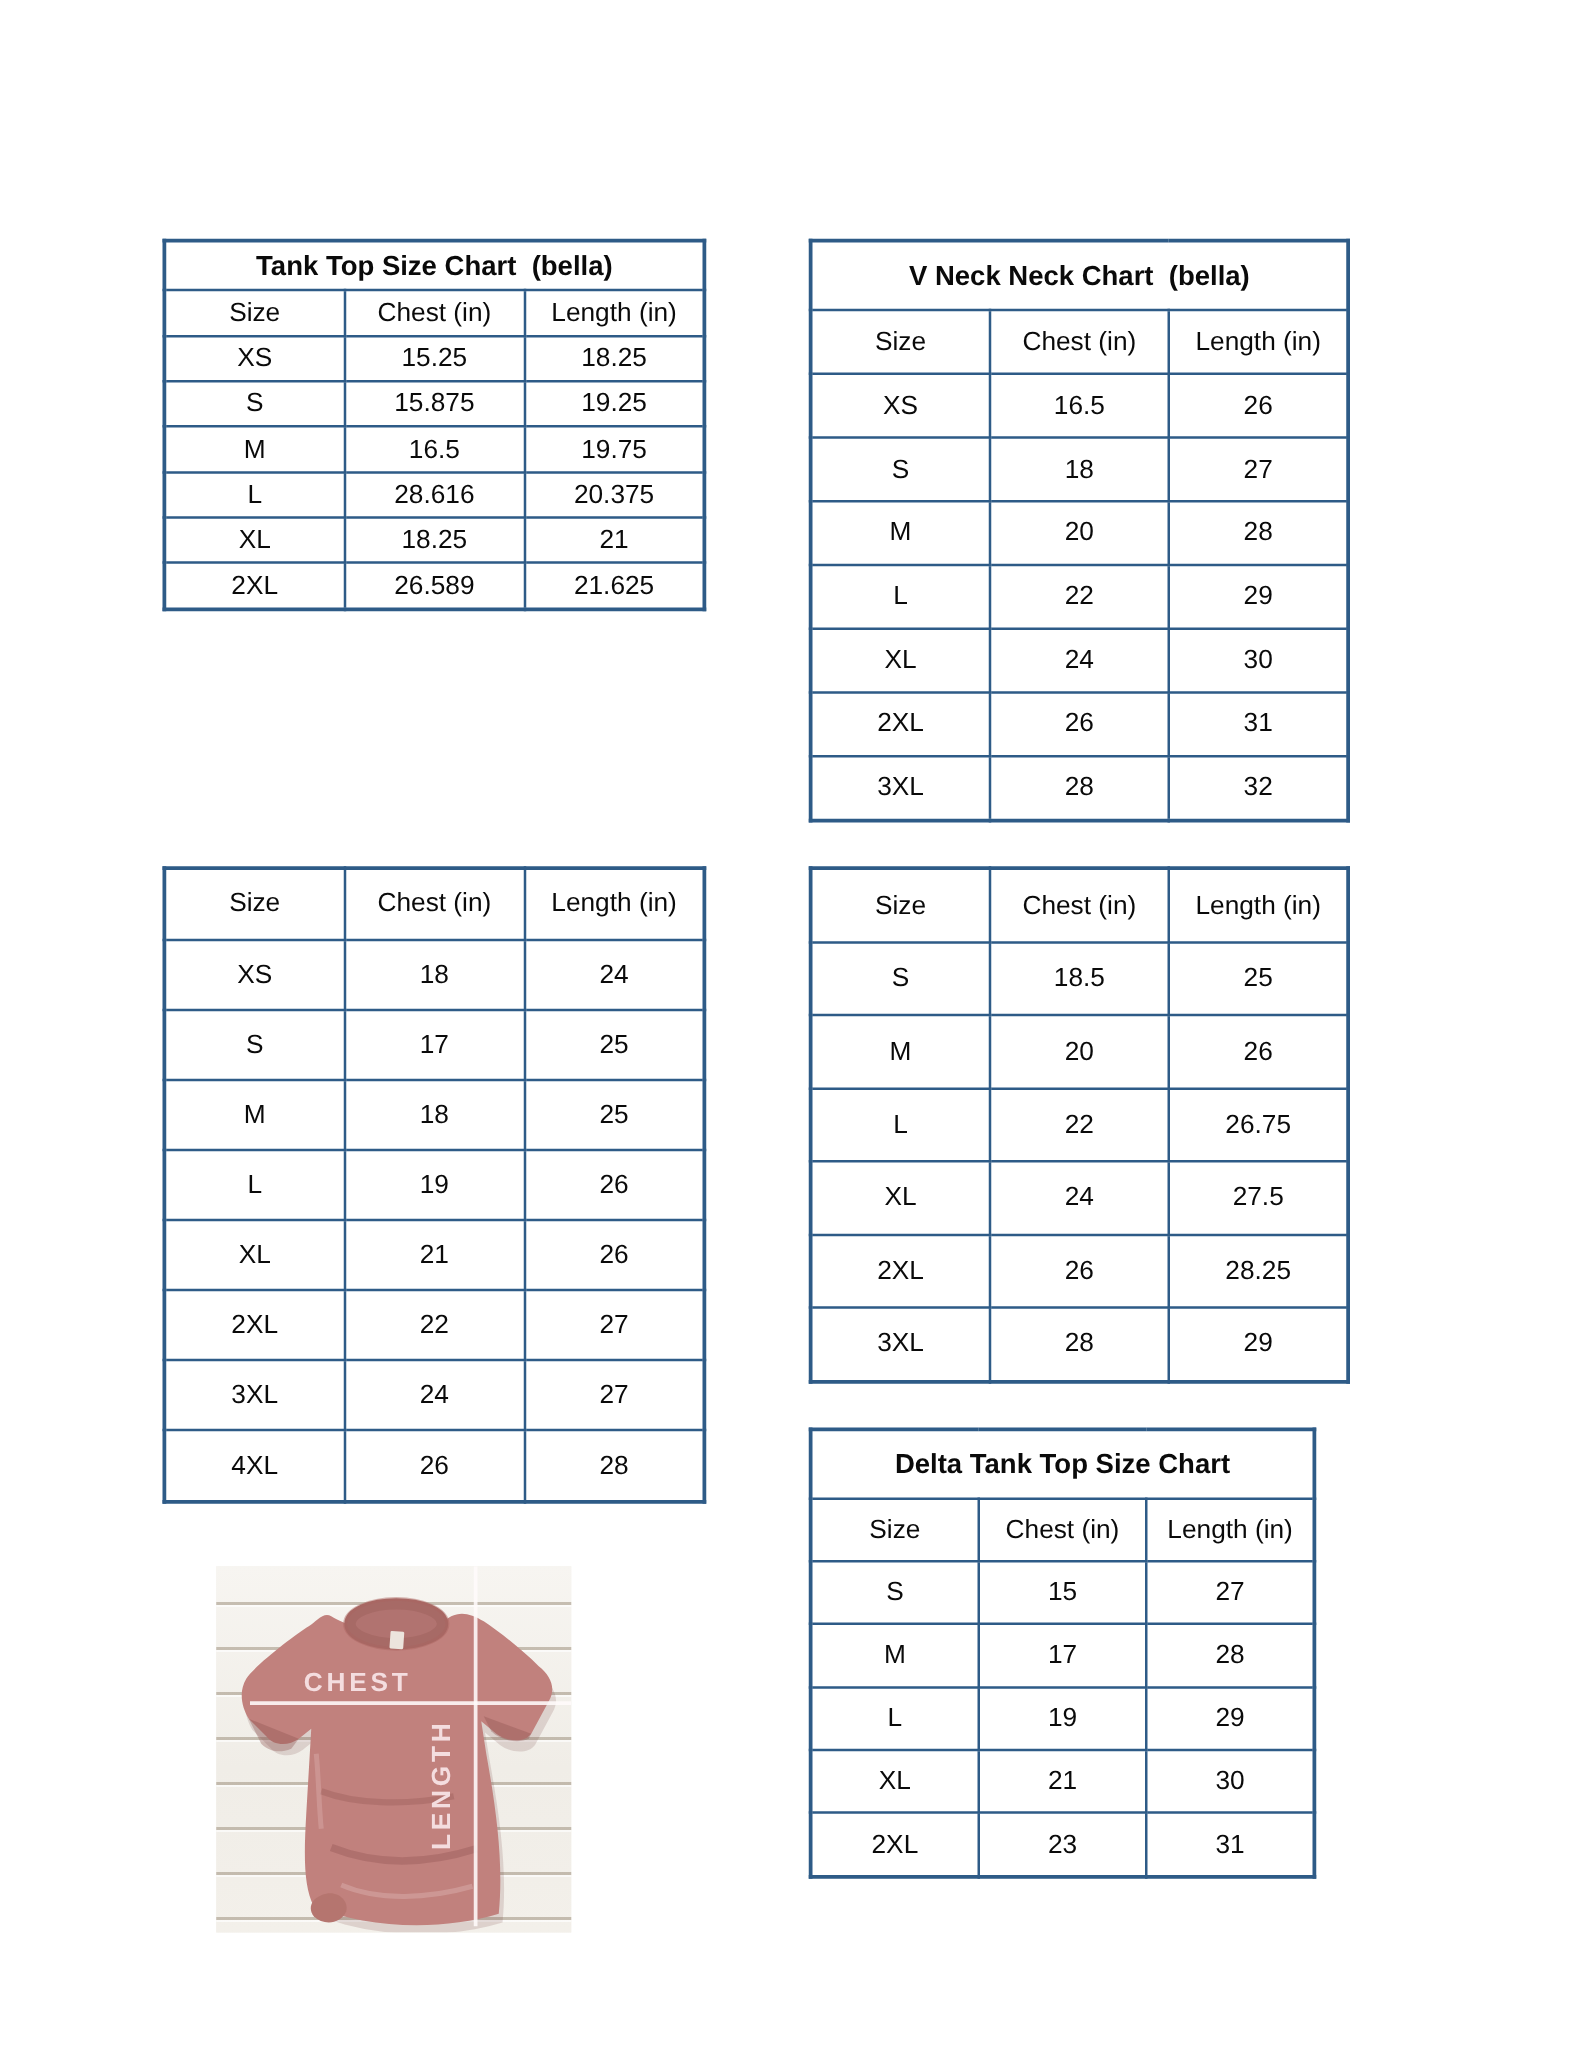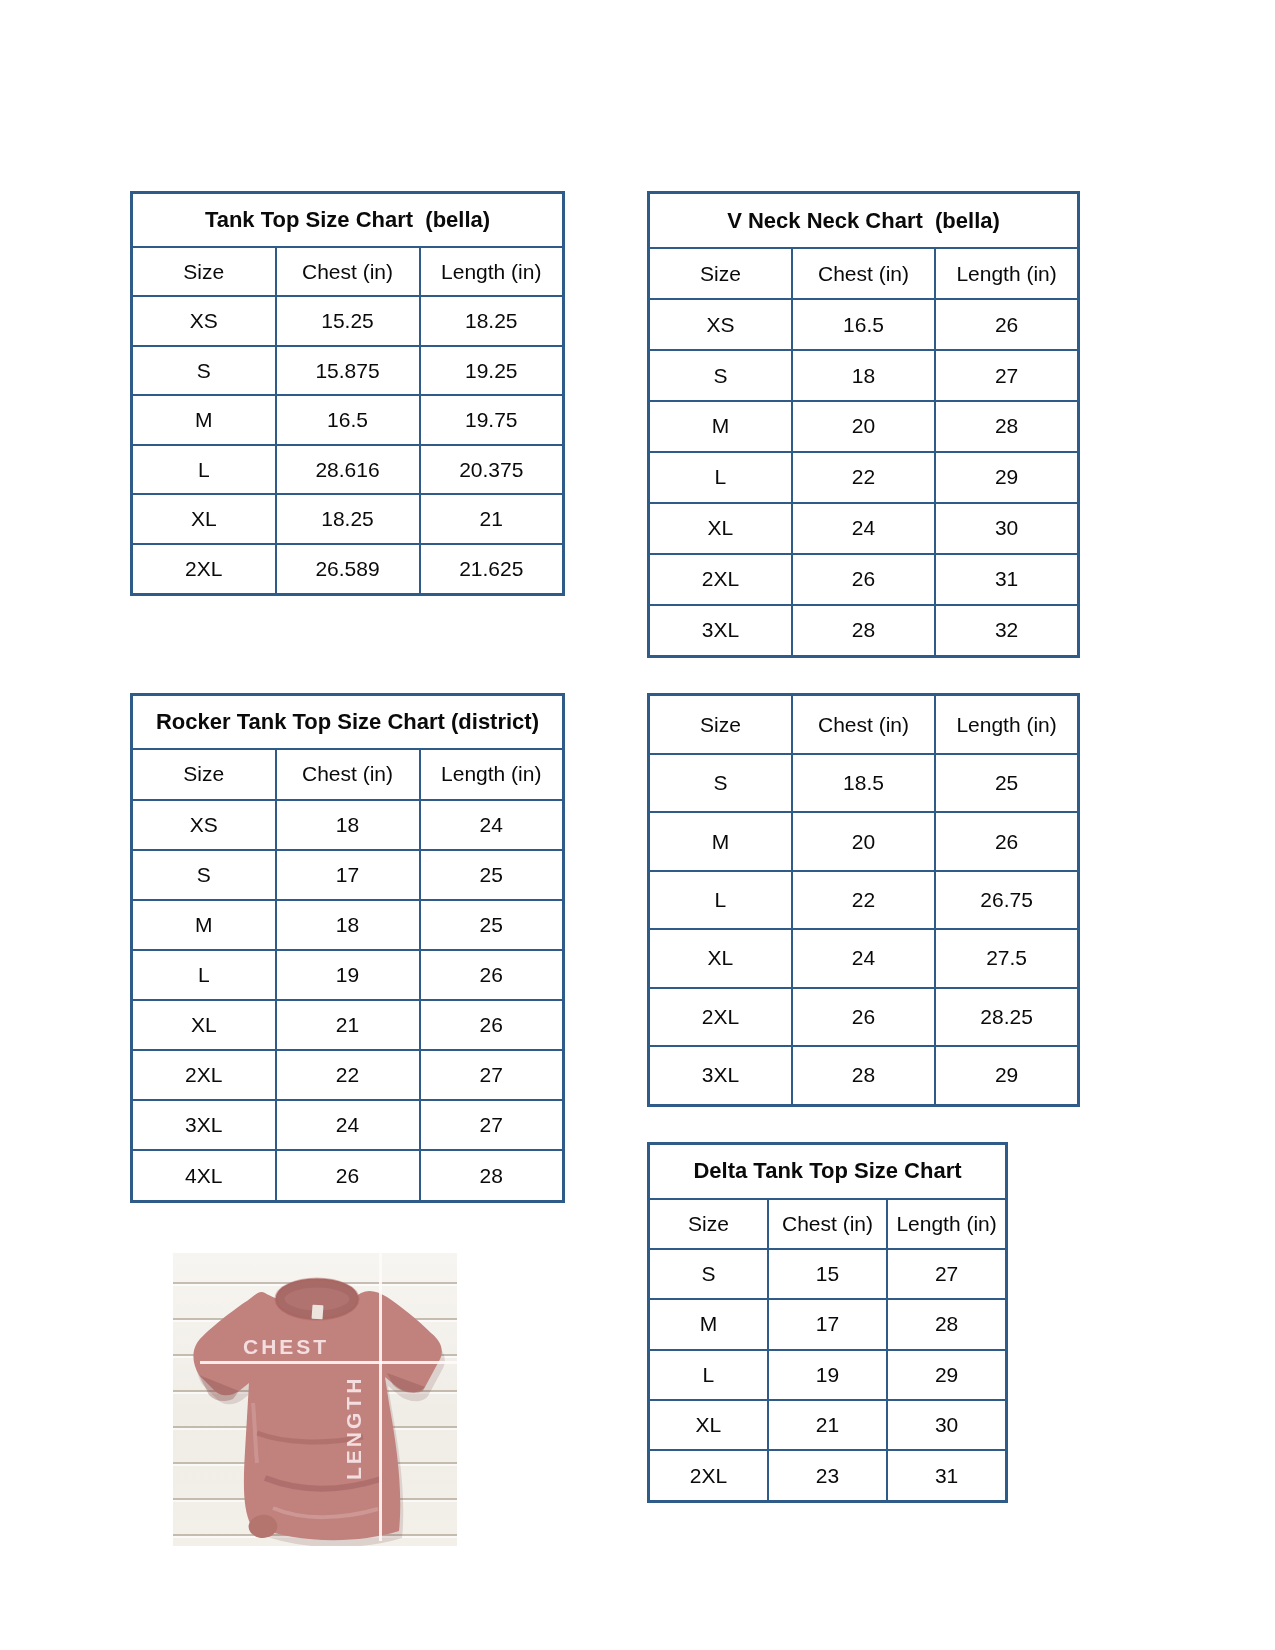--- a/index.html
+++ b/index.html
@@ -52,21 +52,21 @@
   .length-label {
     left:135px; top:169px; width:92px; text-align:center;
     transform:rotate(-90deg); transform-origin:center;
   }
 </style>
 </head>
 <body>
 
 <div class="page">
 
-  <section class="chart-table" style="left:130px; top:191px; width:435px; height:405px;">
+  <section class="chart-table" style="left:130px; top:191px; width:435px; height:298px;">
       <table class="size-table">
         <tbody>
           <tr>
             <td colspan="3" class="title-cell">Tank Top Size Chart  (bella)</td>
           </tr>
           <tr>
             <td class="header-cell">Size</td>
             <td class="header-cell">Chest (in)</td>
             <td class="header-cell">Length (in)</td>
           </tr>
@@ -151,23 +151,20 @@
             <td class="data-cell">32</td>
           </tr>
         </tbody>
       </table>
     </section>
 
   <section class="chart-table" style="left:130px; top:693px; width:435px; height:510px;">
       <table class="size-table">
         <tbody>
           <tr>
-            <td colspan="3" class="title-cell">Rocker Tank Top Size Chart (district)</td>
-          </tr>
-          <tr>
             <td class="header-cell">Size</td>
             <td class="header-cell">Chest (in)</td>
             <td class="header-cell">Length (in)</td>
           </tr>
           <tr>
             <td class="data-cell">XS</td>
             <td class="data-cell">18</td>
             <td class="data-cell">24</td>
           </tr>
           <tr>
@@ -244,21 +241,21 @@
           </tr>
           <tr>
             <td class="data-cell">3XL</td>
             <td class="data-cell">28</td>
             <td class="data-cell">29</td>
           </tr>
         </tbody>
       </table>
     </section>
 
-  <section class="chart-table" style="left:647px; top:1142px; width:361px; height:361px;">
+  <section class="chart-table" style="left:647px; top:1142px; width:406px; height:361px;">
       <table class="size-table">
         <tbody>
           <tr>
             <td colspan="3" class="title-cell">Delta Tank Top Size Chart</td>
           </tr>
           <tr>
             <td class="header-cell">Size</td>
             <td class="header-cell">Chest (in)</td>
             <td class="header-cell">Length (in)</td>
           </tr>

